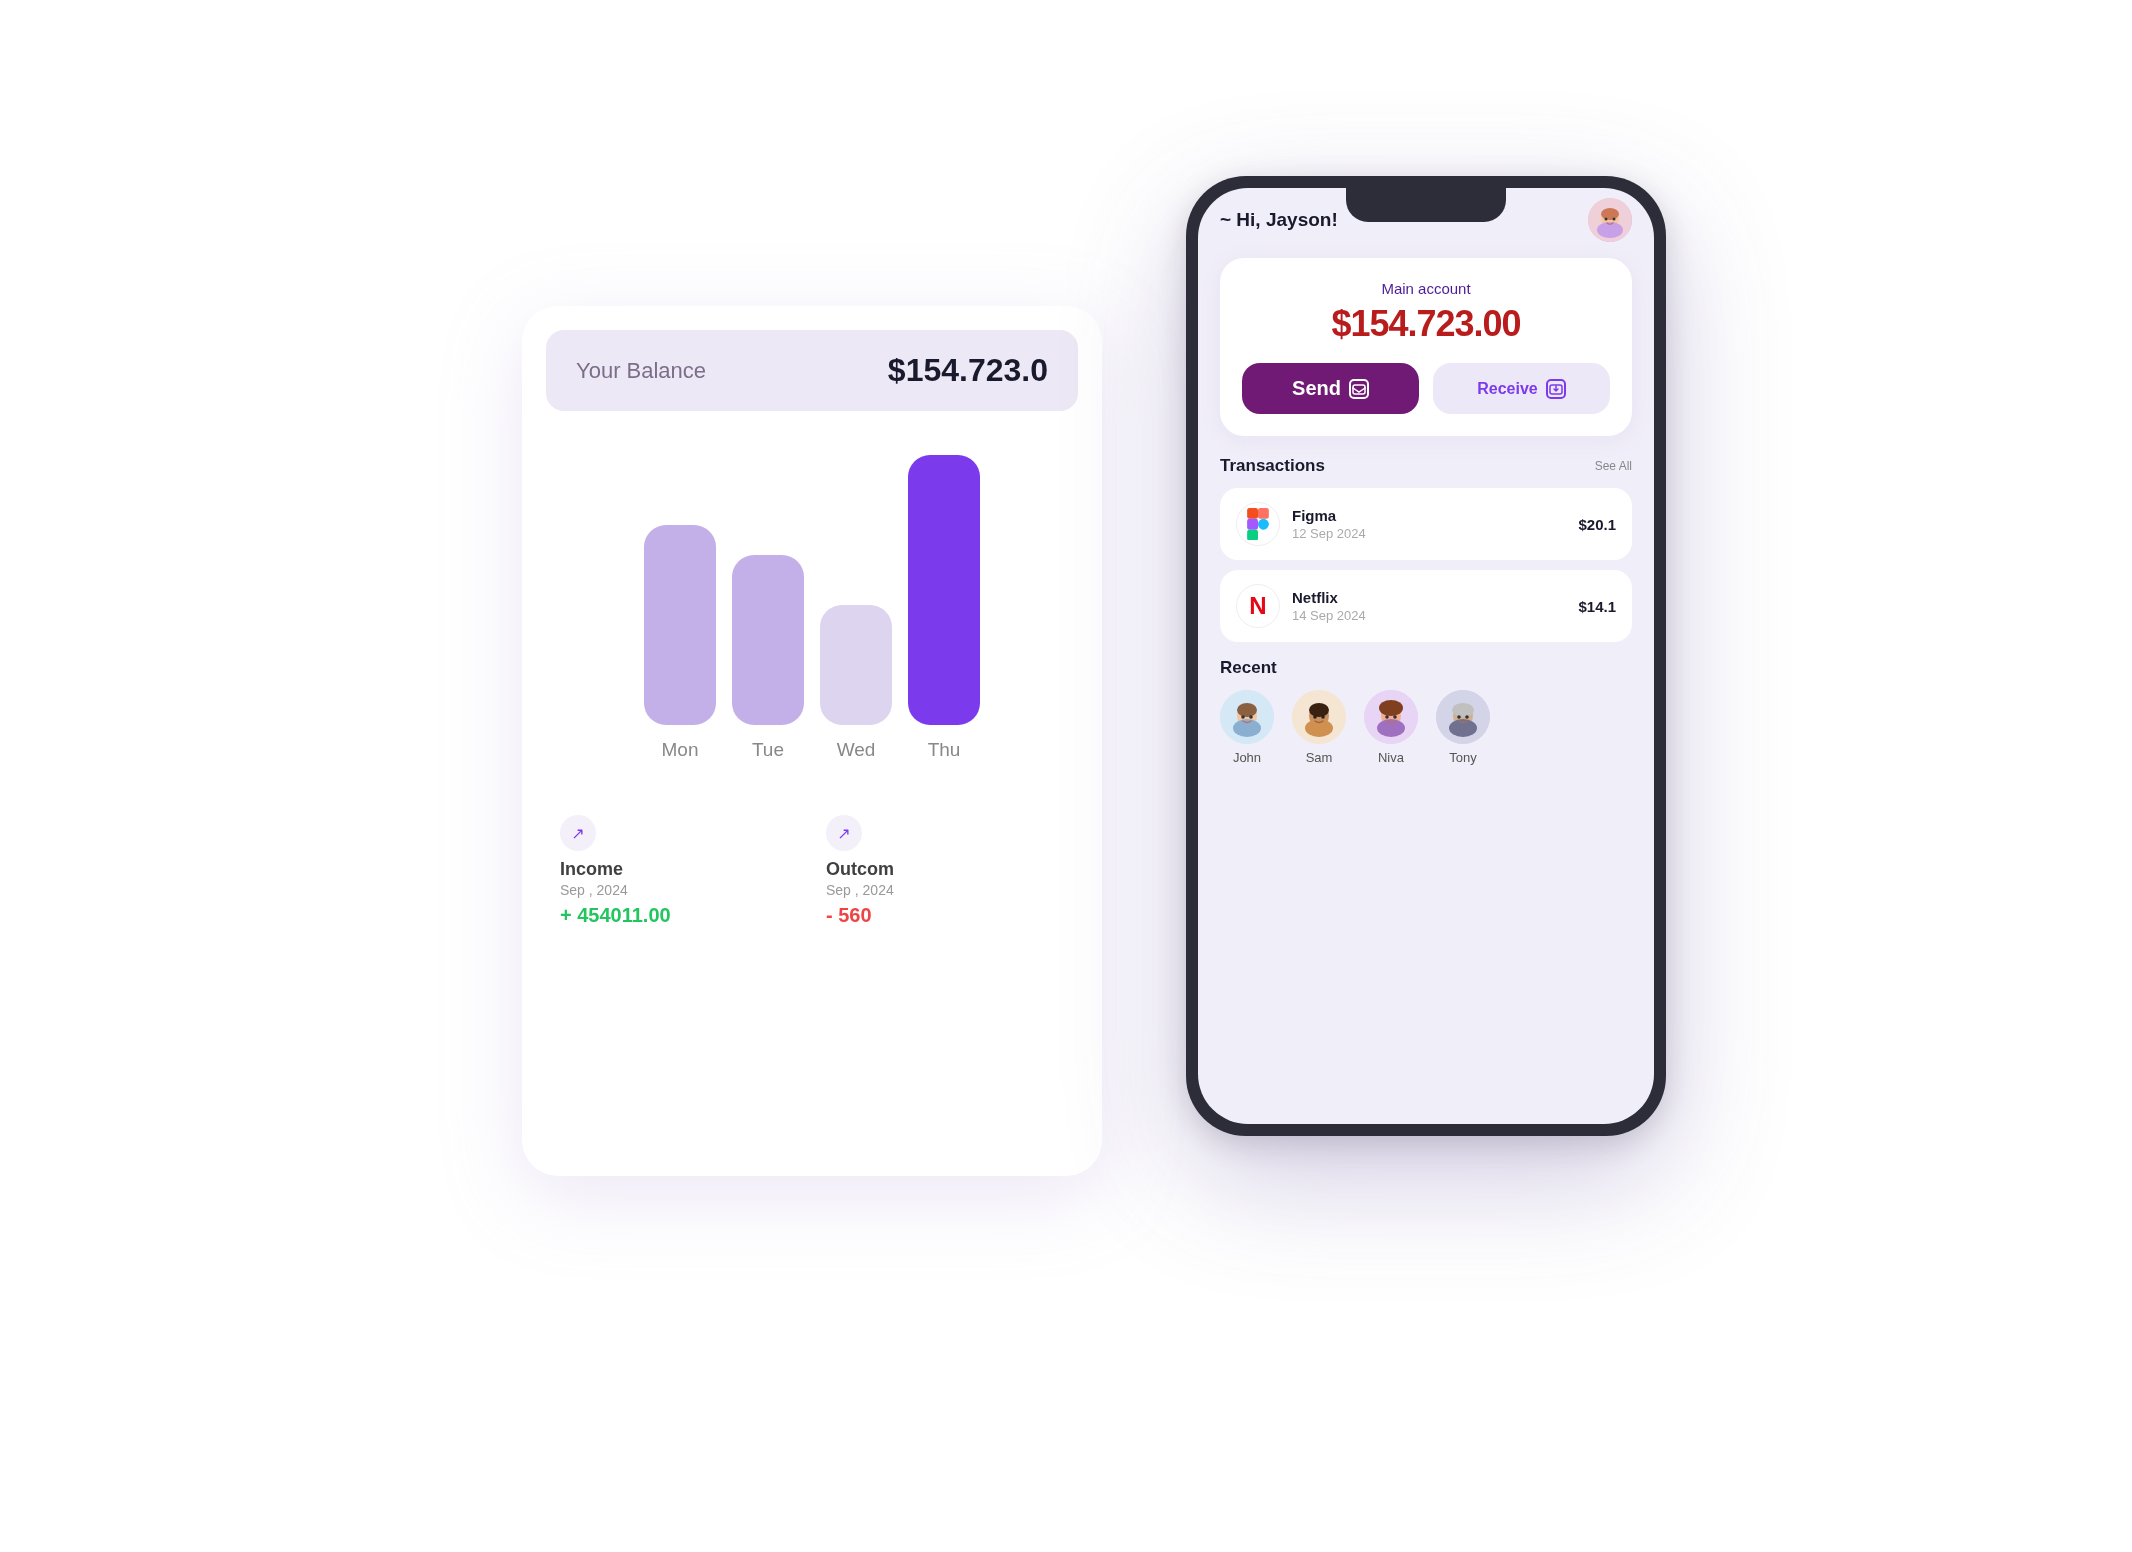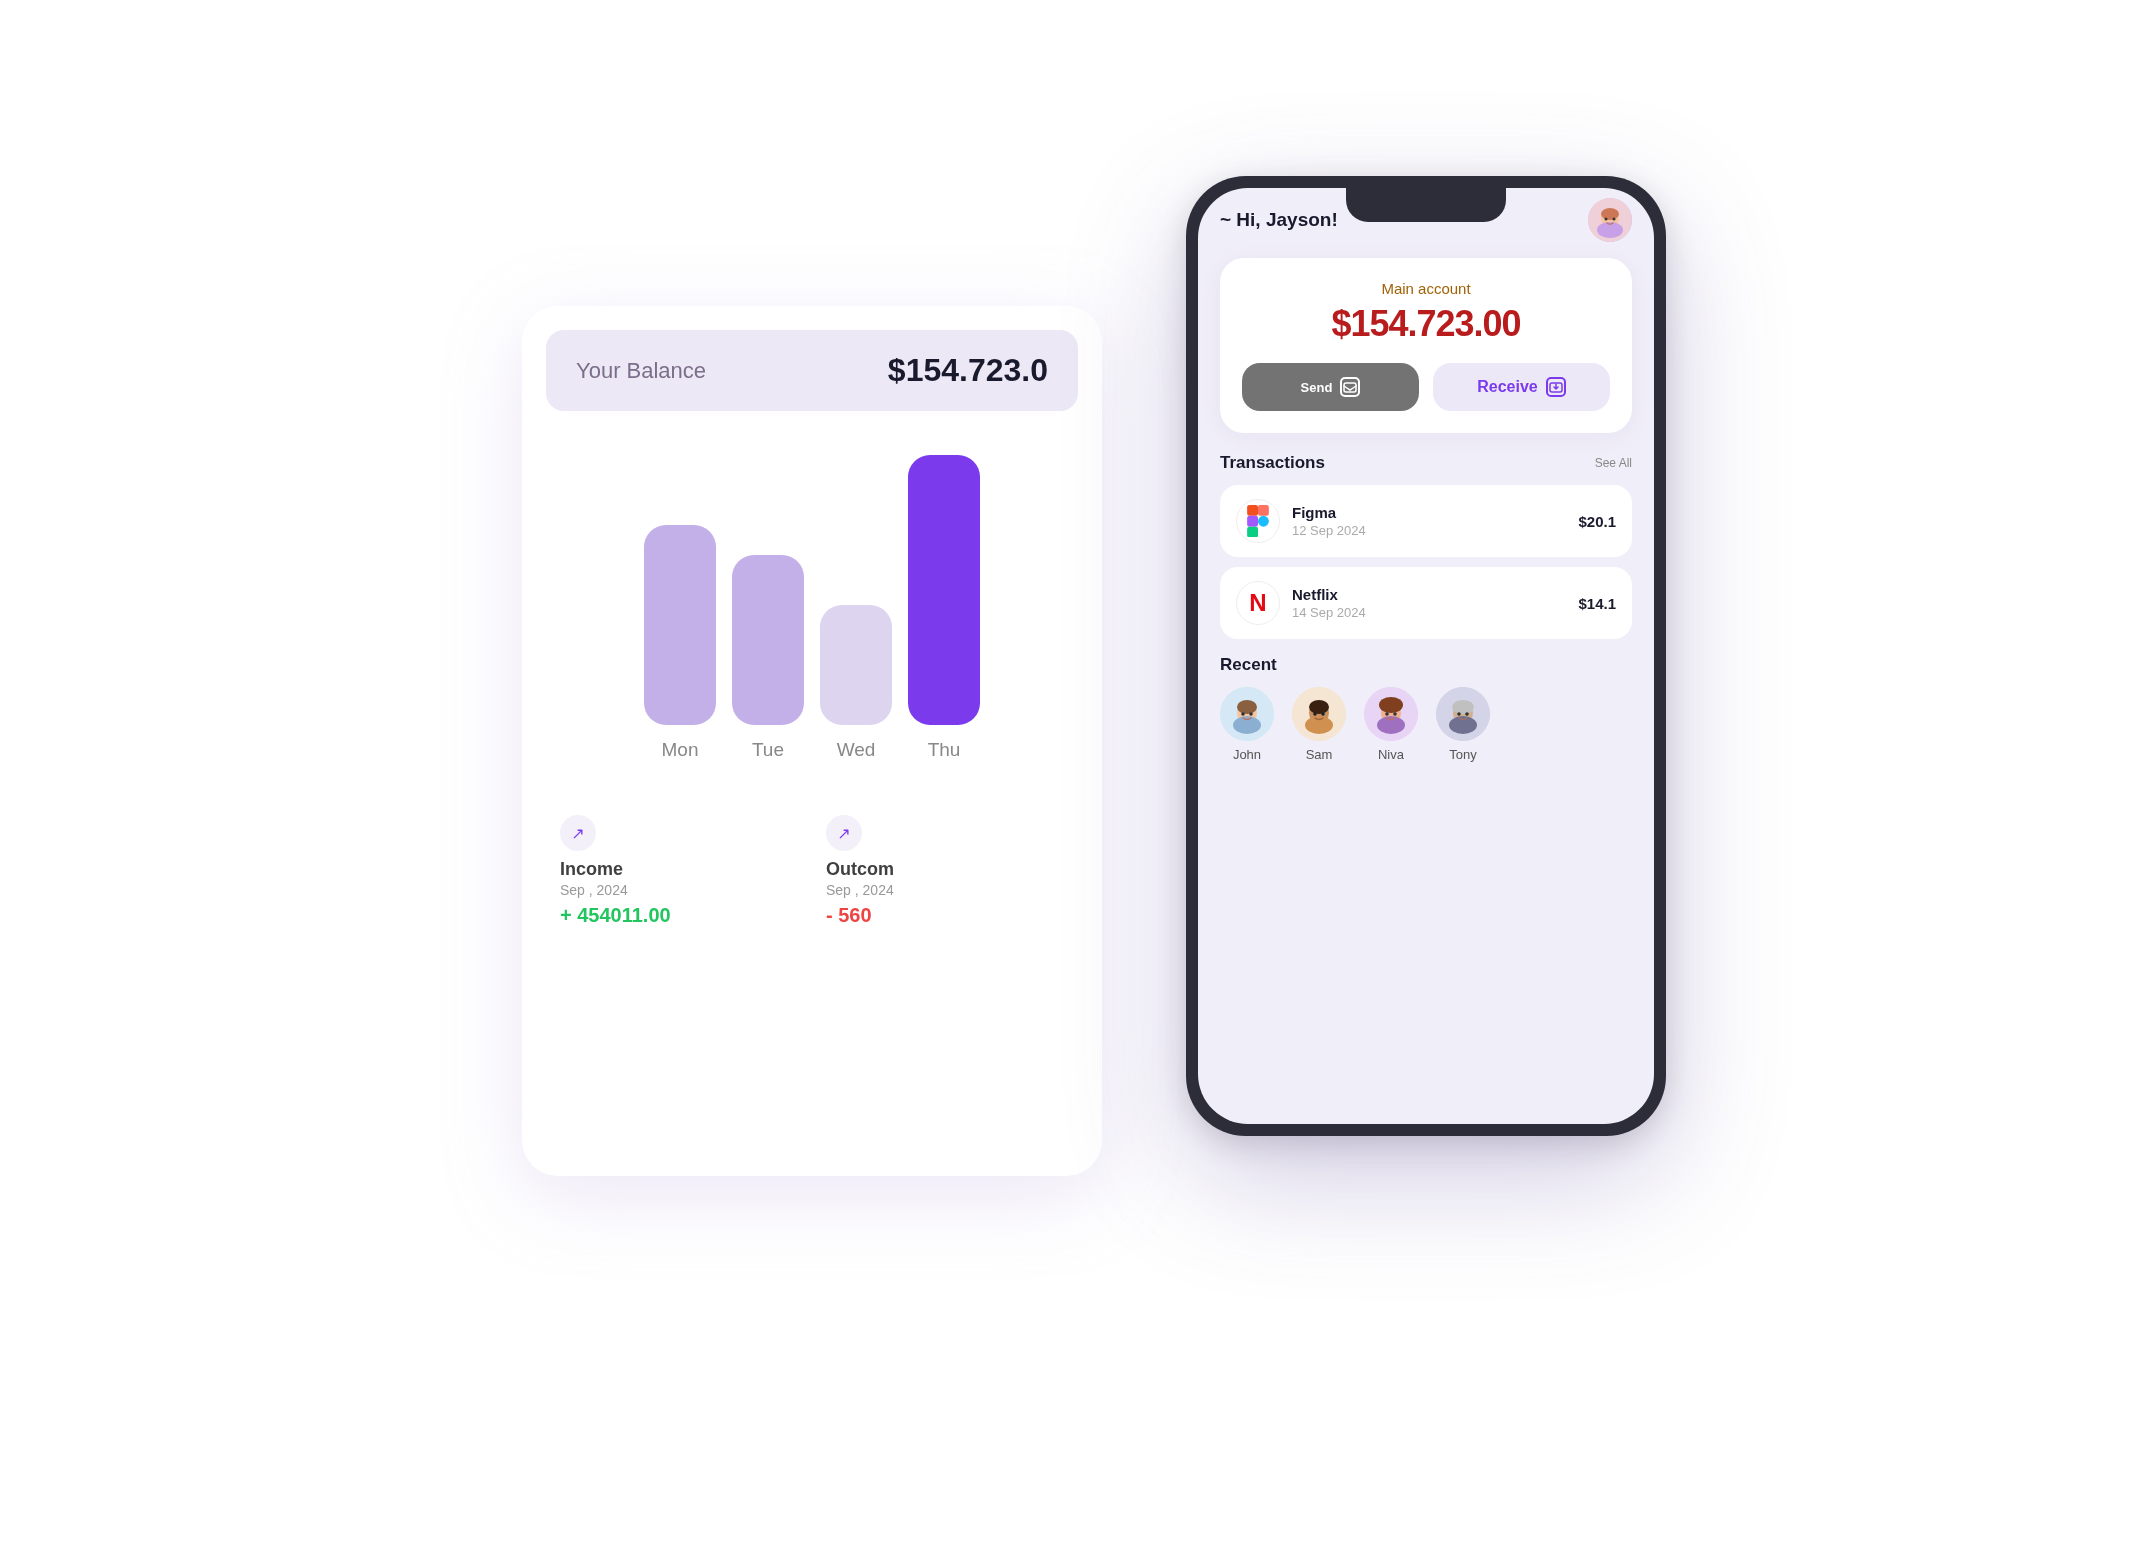--- a/index.html
+++ b/index.html
@@ -287,46 +287,46 @@
       background: #ffffff;
       border-radius: 24px;
       padding: 22px;
       margin-bottom: 20px;
       box-shadow: 0 4px 20px rgba(180,160,220,0.12);
     }
 
     .account-label {
       text-align: center;
       font-size: 15px;
-      color: #a16207;
+      color: #4c1d95;
       margin-bottom: 6px;
     }
 
     .account-balance {
       text-align: center;
       font-size: 36px;
       font-weight: 800;
       color: #b91c1c;
       margin-bottom: 18px;
       letter-spacing: -1px;
     }
 
     .action-buttons {
       display: flex;
       gap: 14px;
     }
 
     .btn-send {
       flex: 1;
-      background: #737373;
+      background: #701a75;
       color: #fff;
       border: none;
       border-radius: 18px;
       padding: 14px 0;
-      font-size: 13px;
+      font-size: 20px;
       font-weight: 600;
       cursor: pointer;
       display: flex;
       align-items: center;
       justify-content: center;
       gap: 8px;
     }
 
     .btn-receive {
       flex: 1;

